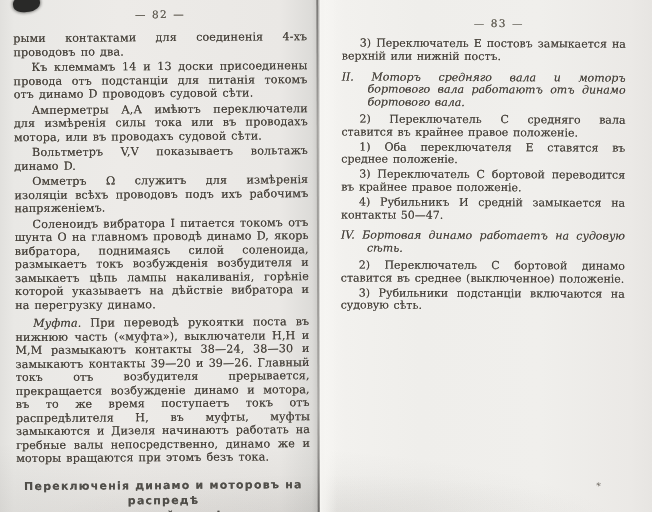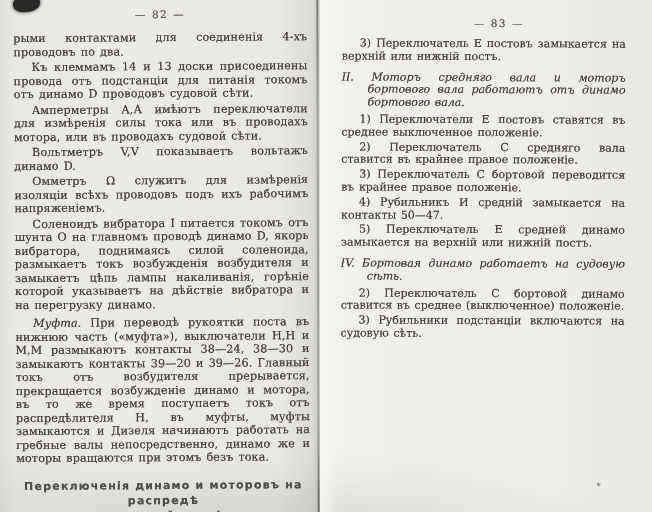--- a/index.html
+++ b/index.html
@@ -101,24 +101,23 @@
       <div>Переключенія динамо и моторовъ на распредѣ</div>
       <div>лительной доскѣ.</div>
     </div>
 
   </div>
 
   <div class="page page-right">
     <div class="pagenum">— 83 —</div>
     <p class="item num">3) Переключатель Е постовъ замыкается на верхній или нижній постъ.</p>
     <p class="item roman">II. Моторъ средняго вала и моторъ бортового вала работаютъ отъ динамо бортового вала.</p>
-    <p class="item num">1) Переключатели Е постовъ ставятся въ среднее выключенное положеніе.</p>
     <p class="item num">2) Переключатель С средняго вала ставится въ крайнее правое положеніе.</p>
+    <p class="item num">1) Оба переключателя Е ставятся въ среднее положеніе.</p>
     <p class="item num">3) Переключатель С бортовой переводится въ крайнее правое положеніе.</p>
     <p class="item num">4) Рубильникъ И средній замыкается на контакты 50—47.</p>
-    <p class="item num">5) Переключатель Е средней динамо замыкается на верхній или нижній постъ.</p>
     <p class="item roman">IV. Бортовая динамо работаетъ на судовую сѣть.</p>
     <p class="item num">2) Переключатель С бортовой динамо ставится въ среднее (выключенное) положеніе.</p>
     <p class="item num">3) Рубильники подстанціи включаются на судовую сѣть.</p>
   </div>
 
   <div class="ink-speck">*</div>
 </div>
 
 </body></html>

